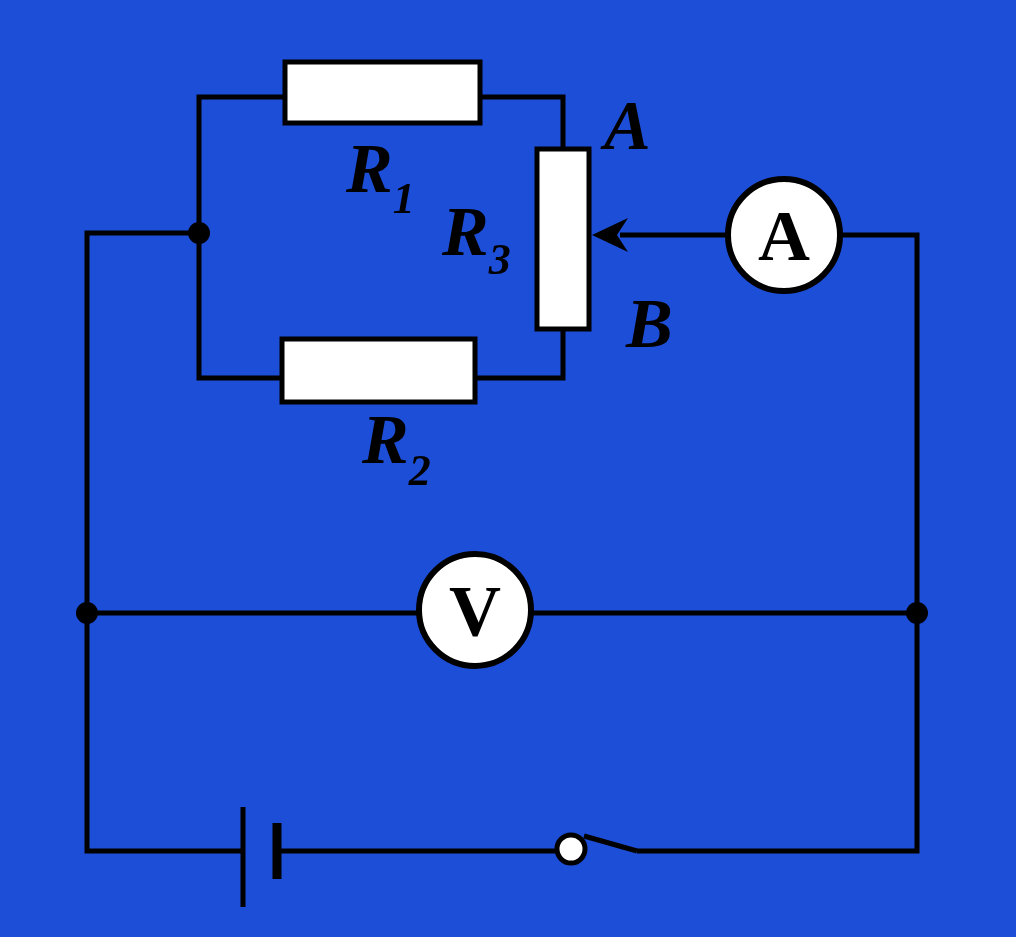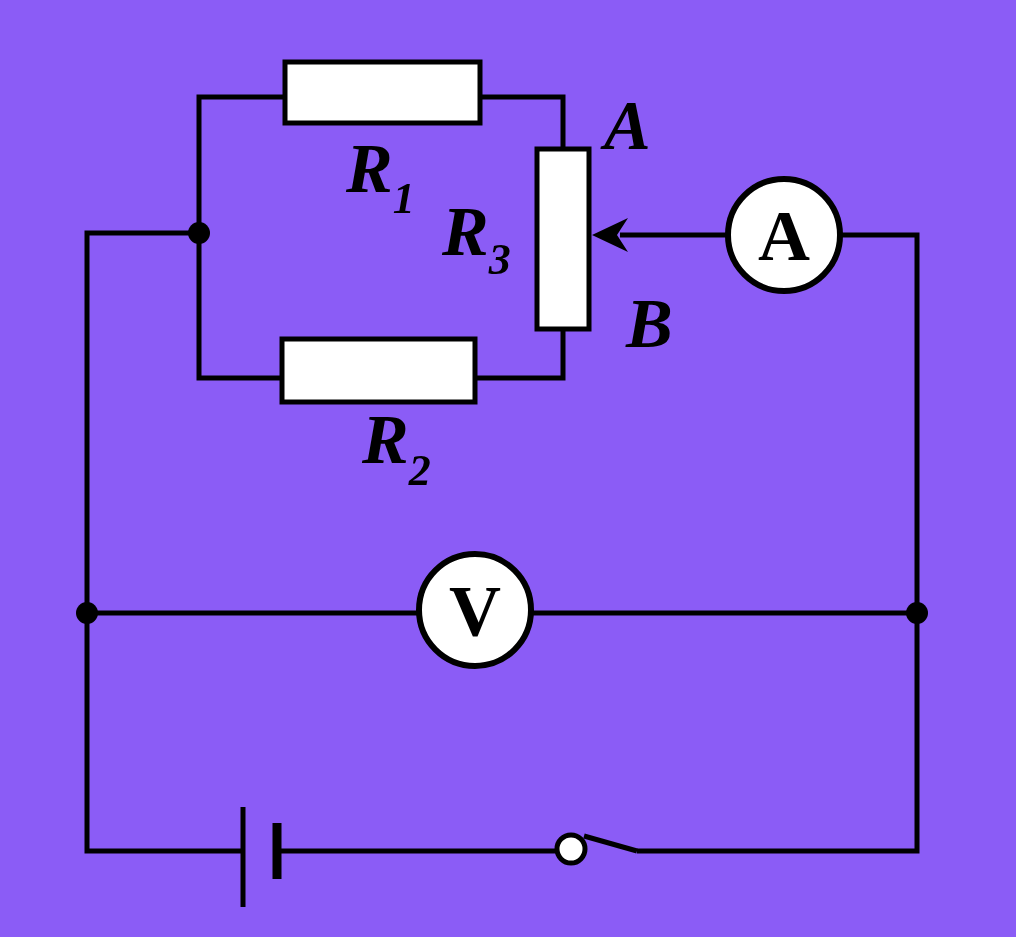--- a/index.html
+++ b/index.html
@@ -3,21 +3,21 @@
 <meta charset="utf-8">
 <style>
   html, body {
     margin: 0;
     padding: 0;
     background: #ffffff;
   }
   .stage {
     width: 1016px;
     height: 937px;
-    background: #8b5cf6;
+    background: #1d4ed8;
     position: relative;
     overflow: hidden;
   }
   svg { display: block; }
   .lbl {
     font-family: "Liberation Serif", serif;
     font-weight: bold;
     font-style: italic;
     font-size: 70px;
   }

